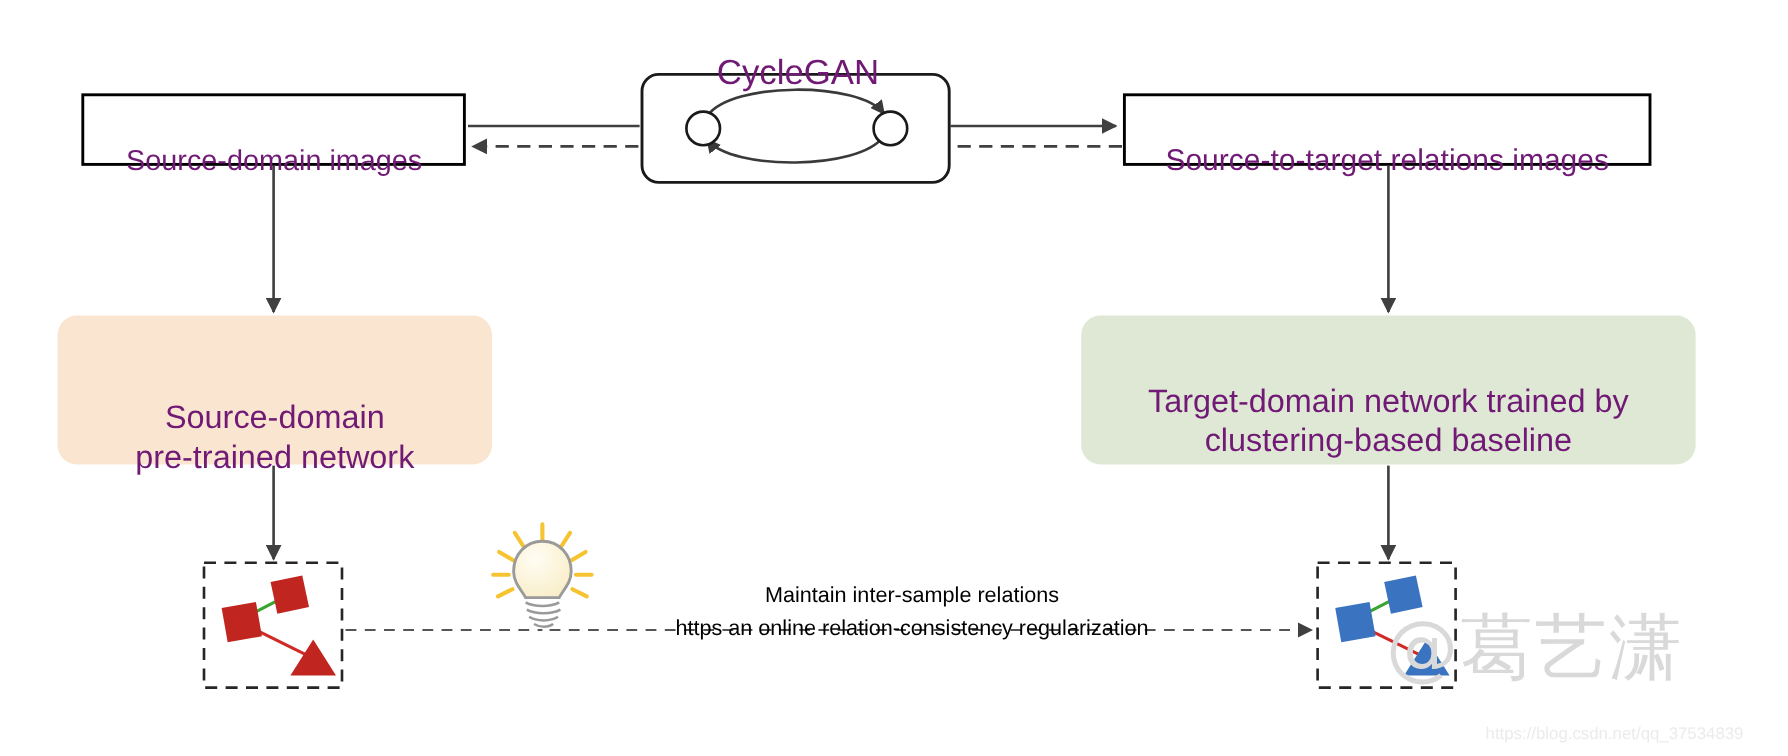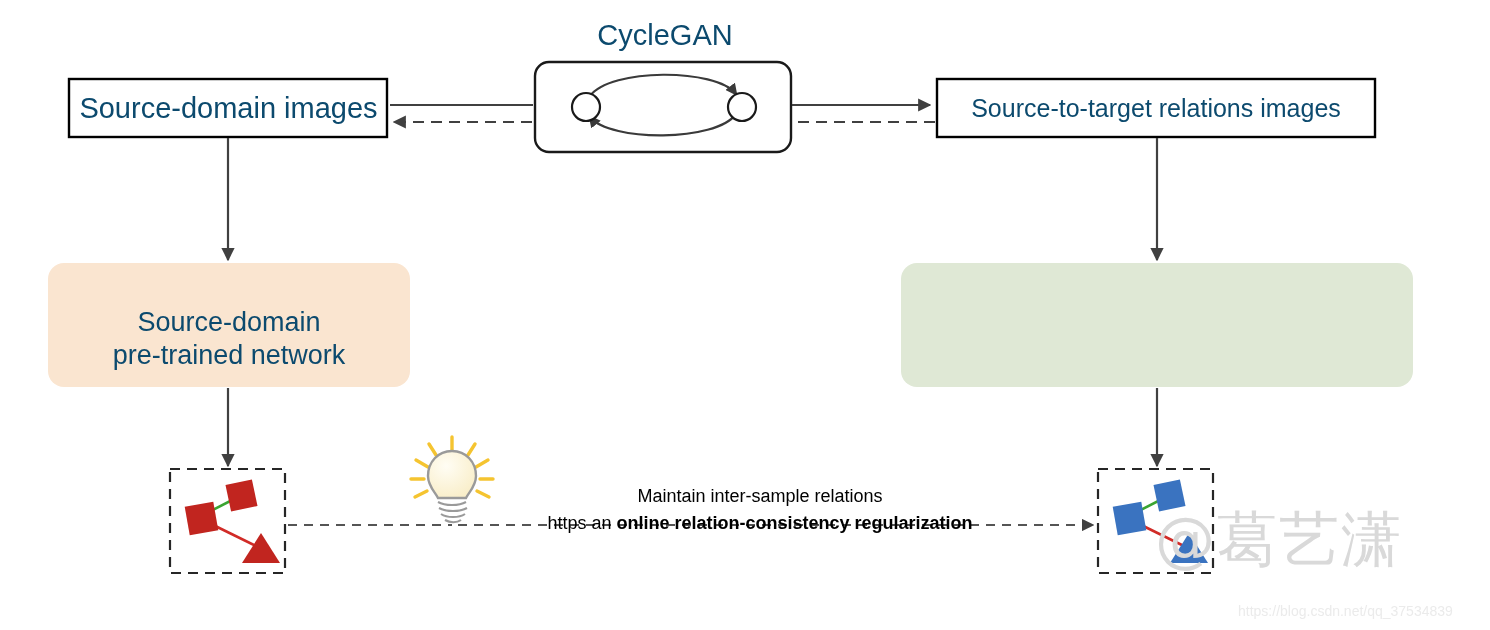--- a/index.html
+++ b/index.html
@@ -25,38 +25,39 @@
     top: 0;
     width: 1490px;
     height: 630px;
   }
   .node-label {
     position: absolute;
     display: flex;
     align-items: center;
     justify-content: center;
     text-align: center;
-    color: #0c4a6e;
+    color: #701a75;
     line-height: 1.22;
     pointer-events: none;
     white-space: pre-line;
+    margin-top: 26px;
   }
   #cyclegan-title {
     left: 520px;
     top: 18px;
     width: 290px;
     height: 36px;
     font-size: 29px;
   }
   #source-images-label {
     left: 70px;
     top: 80px;
     width: 317px;
     height: 57px;
-    font-size: 29px;
+    font-size: 24px;
   }
   #translated-images-label {
     left: 937px;
     top: 80px;
     width: 438px;
     height: 57px;
     font-size: 25px;
   }
   #source-net-label {
     left: 48px;
@@ -78,21 +79,21 @@
     top: 483px;
     width: 600px;
     height: 86px;
     text-align: center;
     color: #000000;
     font-size: 18px;
     line-height: 1.48;
     pointer-events: none;
   }
   #caption-block .bold {
-    font-weight: bold;
+    font-weight: normal;
   }
   .watermark-zhihu {
     position: absolute;
     left: 1155px;
     top: 500px;
     font-size: 60px;
     color: #d9d9d9;
     letter-spacing: 2px;
     font-family: "DejaVu Sans", sans-serif;
     pointer-events: none;
@@ -210,20 +211,22 @@
 
   <div class="node-label" id="cyclegan-title">CycleGAN</div>
 
   <div class="node-label" id="source-images-label">Source-domain images</div>
 
   <div class="node-label" id="translated-images-label">Source-to-target relations images</div>
 
   <div class="node-label" id="source-net-label">Source-domain
 pre-trained network</div>
 
+  <div class="node-label" id="target-net-label">Target-domain network trained by
+clustering-based baseline</div>
 
   <div id="caption-block">
     <div>Maintain inter-sample relations</div>
     <div><span>https an </span><span class="bold">online relation-consistency regularization</span></div>
   </div>
 
   <div class="watermark-zhihu">@葛艺潇</div>
 
   <div class="watermark-url">https://blog.csdn.net/qq_37534839</div>
 

